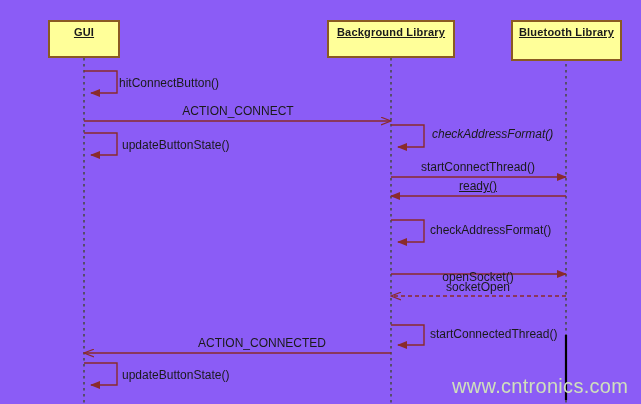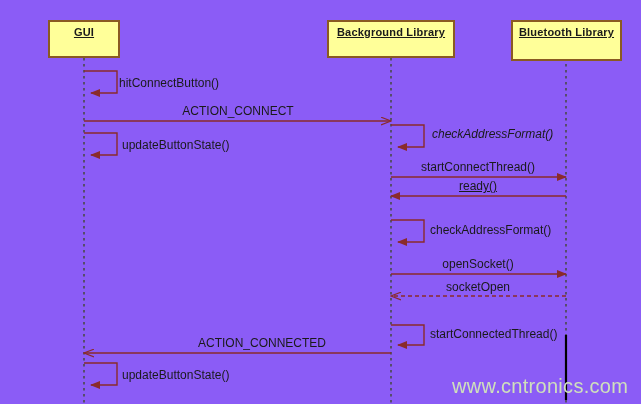--- a/index.html
+++ b/index.html
@@ -117,21 +117,21 @@
   </div>
 
   <div id="message-labels">
       <div class="msg-label" style="left: 119px; top: 77px;">hitConnectButton()</div>
       <div class="msg-label centered" style="left: 238px; top: 105px;">ACTION_CONNECT</div>
       <div class="msg-label" style="left: 432px; top: 128px; font-style: italic;">checkAddressFormat()</div>
       <div class="msg-label" style="left: 122px; top: 139px;">updateButtonState()</div>
       <div class="msg-label centered" style="left: 478px; top: 161px;">startConnectThread()</div>
       <div class="msg-label centered" style="left: 478px; top: 180px; text-decoration: underline;">ready()</div>
       <div class="msg-label" style="left: 430px; top: 224px;">checkAddressFormat()</div>
-      <div class="msg-label centered" style="left: 478px; top: 258px;">openSocket()</div>
+      <div class="msg-label centered" style="left: 478px; top: 271px;">openSocket()</div>
       <div class="msg-label centered" style="left: 478px; top: 281px;">socketOpen</div>
       <div class="msg-label" style="left: 430px; top: 328px;">startConnectedThread()</div>
       <div class="msg-label centered" style="left: 238px; top: 337px; margin-left: 24px;">ACTION_CONNECTED</div>
       <div class="msg-label" style="left: 122px; top: 369px;">updateButtonState()</div>
     </div>
 
   <div class="watermark" style="left: 452px; top: 375px;">www.cntronics.com</div>
 
 </div>
 

